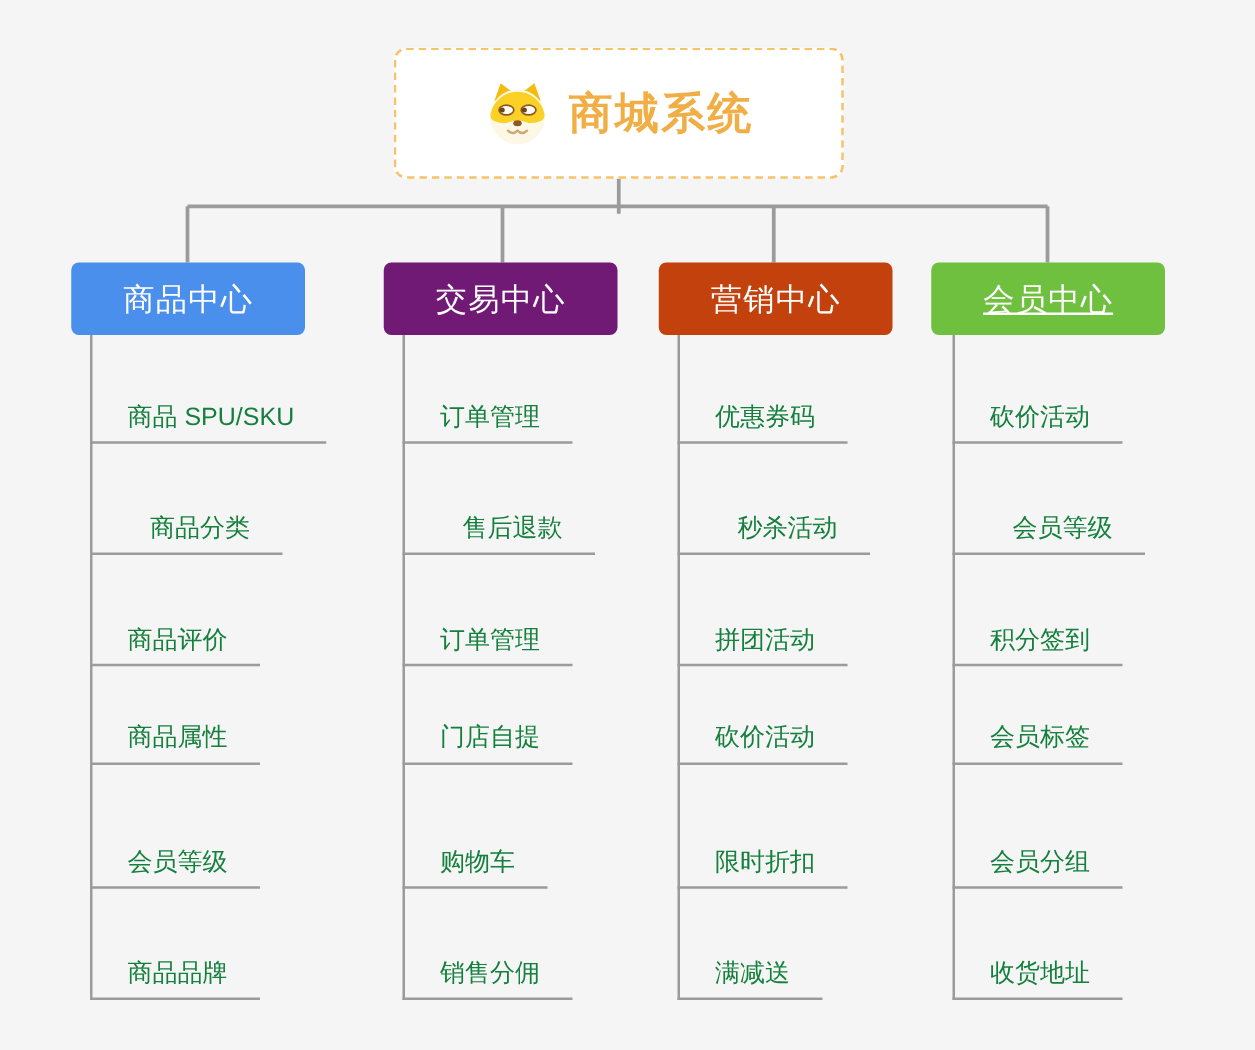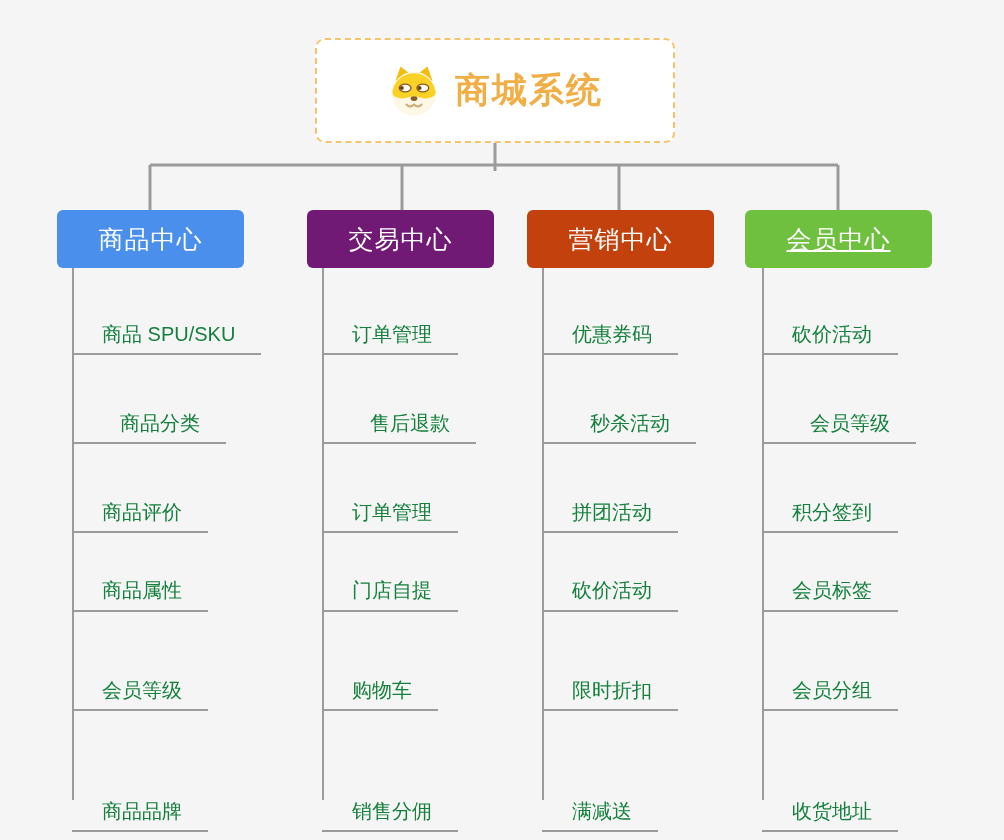--- a/index.html
+++ b/index.html
@@ -79,21 +79,21 @@
     color: #15803d;
     padding: 0 26px 6px 30px;
     border-bottom: 2px solid #9b9b9b;
     width: max-content;
   }
   .leaf:nth-of-type(1) { top: 54px; }
   .leaf:nth-of-type(2) { top: 143px; padding-left: 48px; }
   .leaf:nth-of-type(3) { top: 232px; }
   .leaf:nth-of-type(4) { top: 311px; font-family: Liberation Mono, monospace; }
   .leaf:nth-of-type(5) { top: 410px; }
-  .leaf:nth-of-type(6) { top: 499px; margin-top: 32px; }
+  .leaf:nth-of-type(6) { top: 499px; }
 </style>
 </head>
 <body>
 
 <div class="canvas">
 
   <svg class="connectors" viewBox="0 0 1004 840" xmlns="http://www.w3.org/2000/svg">
     <g stroke="#9b9b9b" stroke-width="3" fill="none">
       <path d="M495 143 L495 171"></path>
       <path d="M150 165 L838 165"></path>

